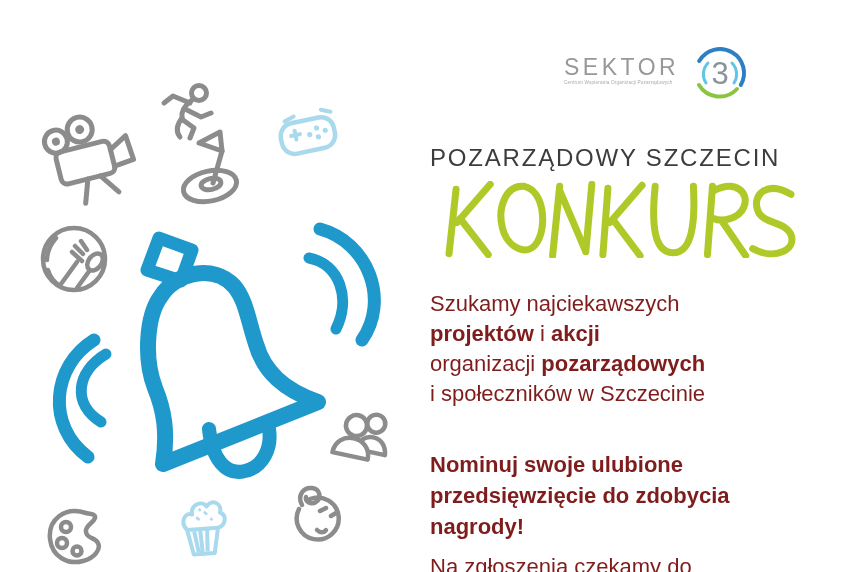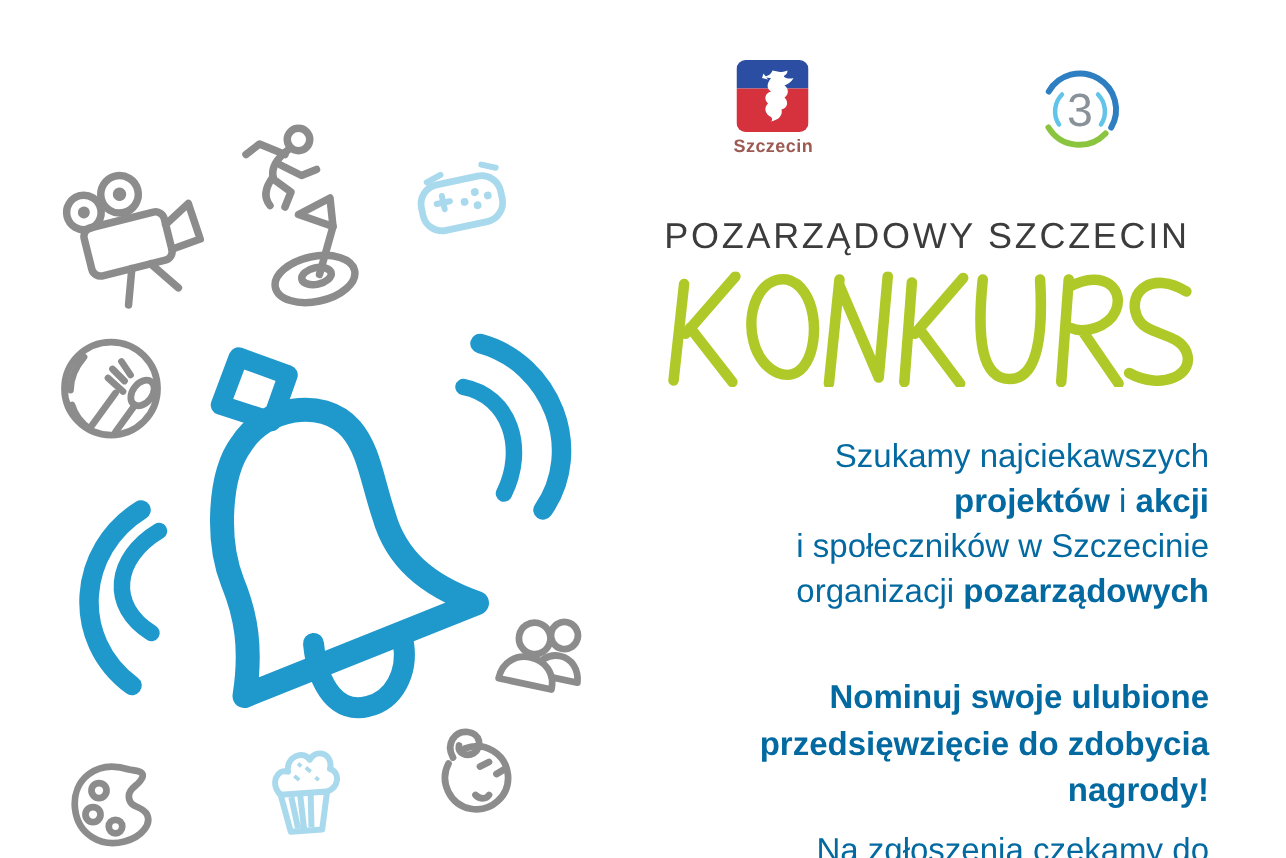--- a/index.html
+++ b/index.html
@@ -13,26 +13,26 @@
   .szn-shield{position:relative;width:48px;height:48px;border-radius:6px;overflow:hidden;margin:0 auto;}
   .szn-top{position:absolute;left:0;top:0;width:100%;height:19px;background:#2b4ea2;}
   .szn-bottom{position:absolute;left:0;top:19px;width:100%;height:29px;background:#d6323e;}
   .szn-griffin{position:absolute;left:0;top:0;width:48px;height:48px;}
   .szn-word{margin-top:2px;font-size:12px;font-weight:bold;color:#9c5a52;letter-spacing:.3px;}
   .sektor{left:564px;top:55px;width:150px;}
   .sektor-name{font-size:23px;font-weight:300;color:#96989b;letter-spacing:3.5px;line-height:25px;}
   .sektor-tag{font-size:6px;color:#a8aaad;white-space:nowrap;transform:scale(.78);transform-origin:0 0;letter-spacing:.2px;}
   .badge3{left:691px;top:44px;width:58px;height:58px;}
   
-  .kicker{left:430px;top:144px;width:376px;text-align:center;
+  .kicker{left:430px;top:144px;width:376px;
     font-size:24px;color:#3c3c3c;letter-spacing:1.8px;white-space:nowrap;}
   .konkurs-svg{left:444px;top:181px;width:358px;height:77px;}
   .visually-hidden{position:absolute;opacity:0;pointer-events:none;font-size:2px;}
   
-  .para{left:430px;width:376px;text-align:right;color:#0369a1;
+  .para{left:430px;width:376px;text-align:left;color:#7f1d1d;
     font-size:22px;line-height:30px;}
   .para .b{font-weight:bold;margin-top:20px;}
   .p1{top:289px;}
   .p2{top:449px;line-height:31px;white-space:pre-line;font-weight:bold;}
   .p3{top:552px;white-space:nowrap;}
   
   .illus{left:0;top:0;width:430px;height:572px;}
 </style>
 </head>
 <body>
@@ -126,32 +126,25 @@
     </g>
 
     <g stroke="#8c8c8c" stroke-width="4.5" fill="none" stroke-linecap="round">
       <path d="M310,499 A21,21 0 1 1 299,509"></path>
       <path d="M302,505 C297,496 303,487 312,488 C320,489 322,498 316,502 C311,505 305,502 306,497"></path>
       <path d="M320,511 l6,-3 M331,516 l5,-3"></path>
       <path d="M317,530 c3,3 7,3 9,0"></path>
     </g>
   </svg>
 
-  <div class="abs szn-logo">
-    <div class="szn-shield">
-      <div class="szn-top"></div>
-      <div class="szn-bottom"></div>
-      <svg class="szn-griffin" viewBox="0 0 48 48">
-        <path fill="#ffffff" d="M24,7 c-1,3 -4,4 -6,4 c2,1 4,1 5,1 c-3,4 -3,7 0,9 c-4,1 -5,5 -2,8 c-3,3 -2,7 2,9 c1,1 1,2 0,3 c5,-1 8,-4 7,-8 c4,-1 5,-5 2,-8 c3,-2 3,-6 0,-8 c3,-1 5,-3 6,-5 c-3,1 -5,0 -7,-1 c2,-1 3,-2 3,-4 c-2,1 -4,1 -5,1 z"></path>
-        <path fill="#ffffff" d="M18,9 l3,4 -4,-1 z M31,9 l-3,4 4,-1 z"></path>
-      </svg>
-    </div>
-    <div class="szn-word">Szczecin</div>
+
+  <div class="abs sektor">
+    <div class="sektor-name">SEKTOR</div>
+    <div class="sektor-tag">Centrum Wspierania Organizacji Pozarządowych</div>
   </div>
-
 
   <svg class="abs badge3" viewBox="0 0 58 58">
     <g fill="none" stroke-linecap="round">
       <path d="M8.2,17 A24,24 0 0 1 49.8,41" stroke="#2d7fc1" stroke-width="4"></path>
       <path d="M8,41 A24,24 0 0 0 46,45" stroke="#8bc53f" stroke-width="4"></path>
       <path d="M17,19 A16,16 0 0 0 15,39" stroke="#62c4e8" stroke-width="3"></path>
       <path d="M41,19 A16,16 0 0 1 43,39" stroke="#62c4e8" stroke-width="3"></path>
     </g>
     <text x="29" y="40" text-anchor="middle" font-family="Liberation Sans, sans-serif" font-size="31" font-weight="300" fill="#8a9299">3</text>
   </svg>
@@ -174,22 +167,22 @@
 
       <path d="M262,73 L267,5 M267,10 C292,-3 304,13 298,26 C293,37 277,41 268,37 M276,39 L300,74"></path>
 
       <path d="M345,13 C322,-1 306,13 312,29 C317,43 339,39 345,53 C351,68 329,79 307,67"></path>
     </g>
   </svg>
 
   <div class="abs para p1">
     <div><span>Szukamy najciekawszych</span></div>
     <div><span class="b">projektów</span><span> i </span><span class="b">akcji</span></div>
+    <div><span>organizacji </span><span class="b">pozarządowych</span></div>
     <div><span>i społeczników w Szczecinie</span></div>
-    <div><span>organizacji </span><span class="b">pozarządowych</span></div>
   </div>
 
   <div class="abs para p2">Nominuj swoje ulubione
 przedsięwzięcie do zdobycia
 nagrody!</div>
 
   <div class="abs para p3">Na zgłoszenia czekamy do</div>
 
 </div>
 

